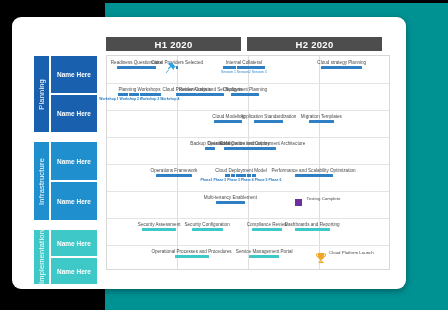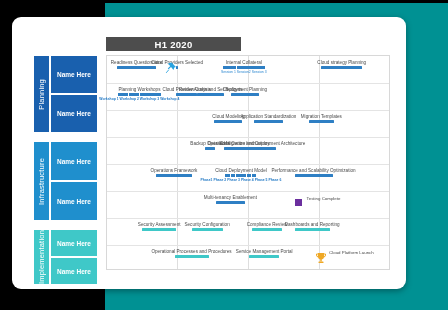--- a/index.html
+++ b/index.html
@@ -57,20 +57,23 @@
 
 <div id="root">
 
   <div class="teal-backdrop"></div>
 
   <div class="card">
     <div class="chart">
 
       <div class="halfbar" style="left:86px;width:135px;">
         <span>H1 2020</span>
+      </div>
+      <div class="halfbar" style="left:227px;width:135px;">
+        <span>H2 2020</span>
       </div>
 
       <div class="lanes">
 
         <div class="lane-group" style="top:0;height:78px;width:65px;background:#1960ae;">
           <div class="lane-title">
             <span>Planning</span>
           </div>
           <div class="lane-rows">
             <div class="lane-row">

